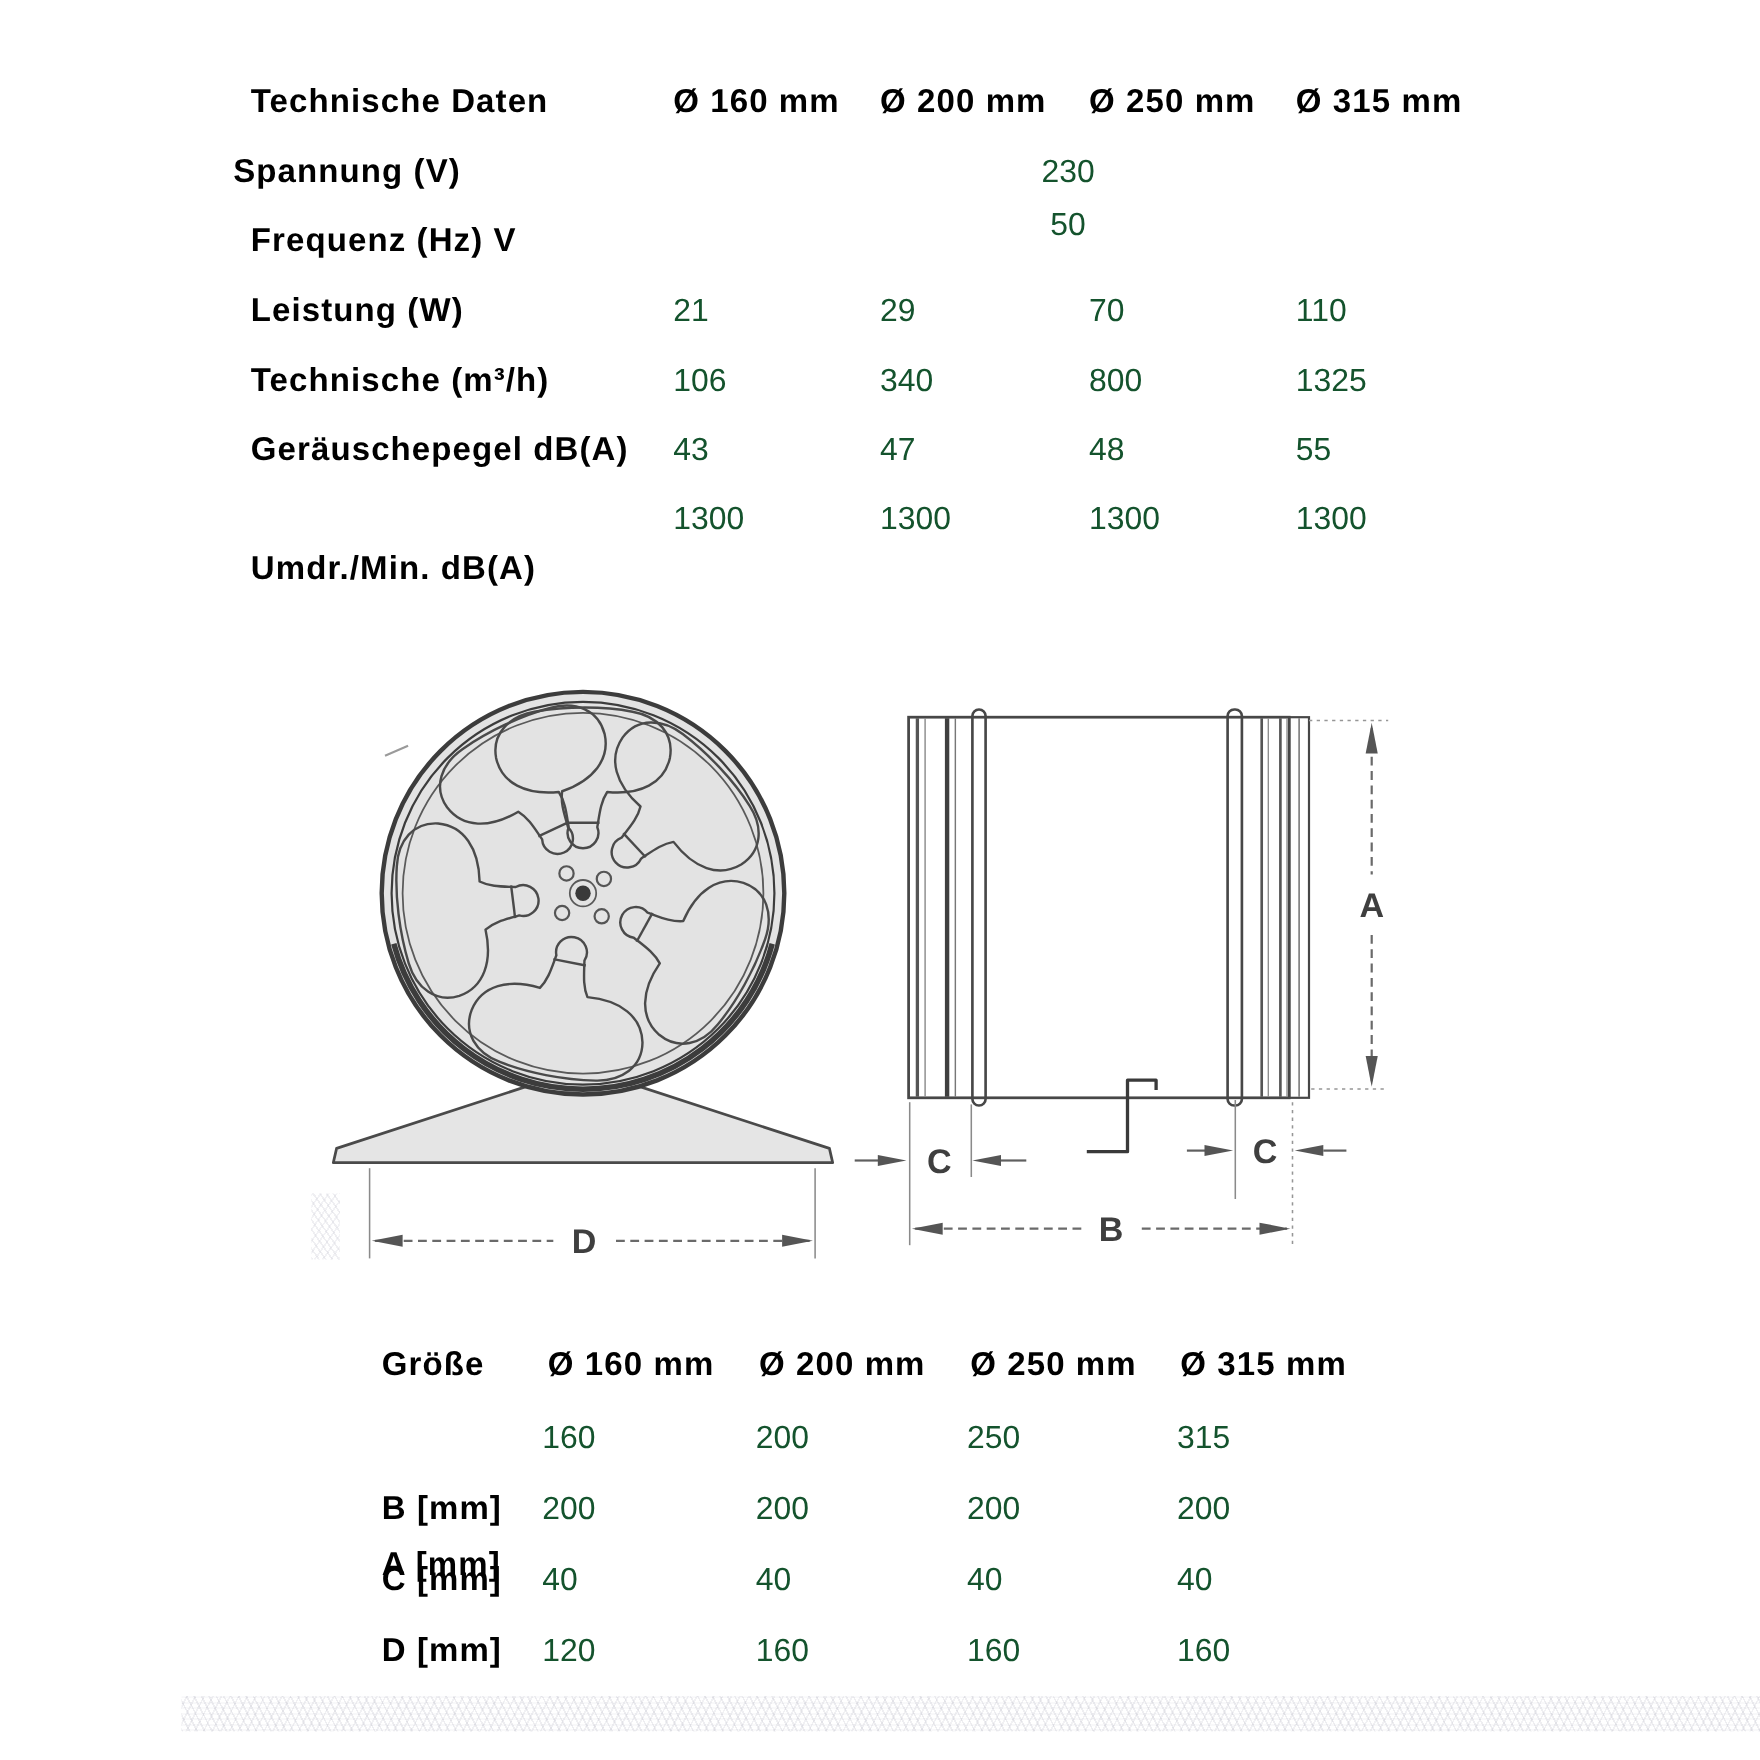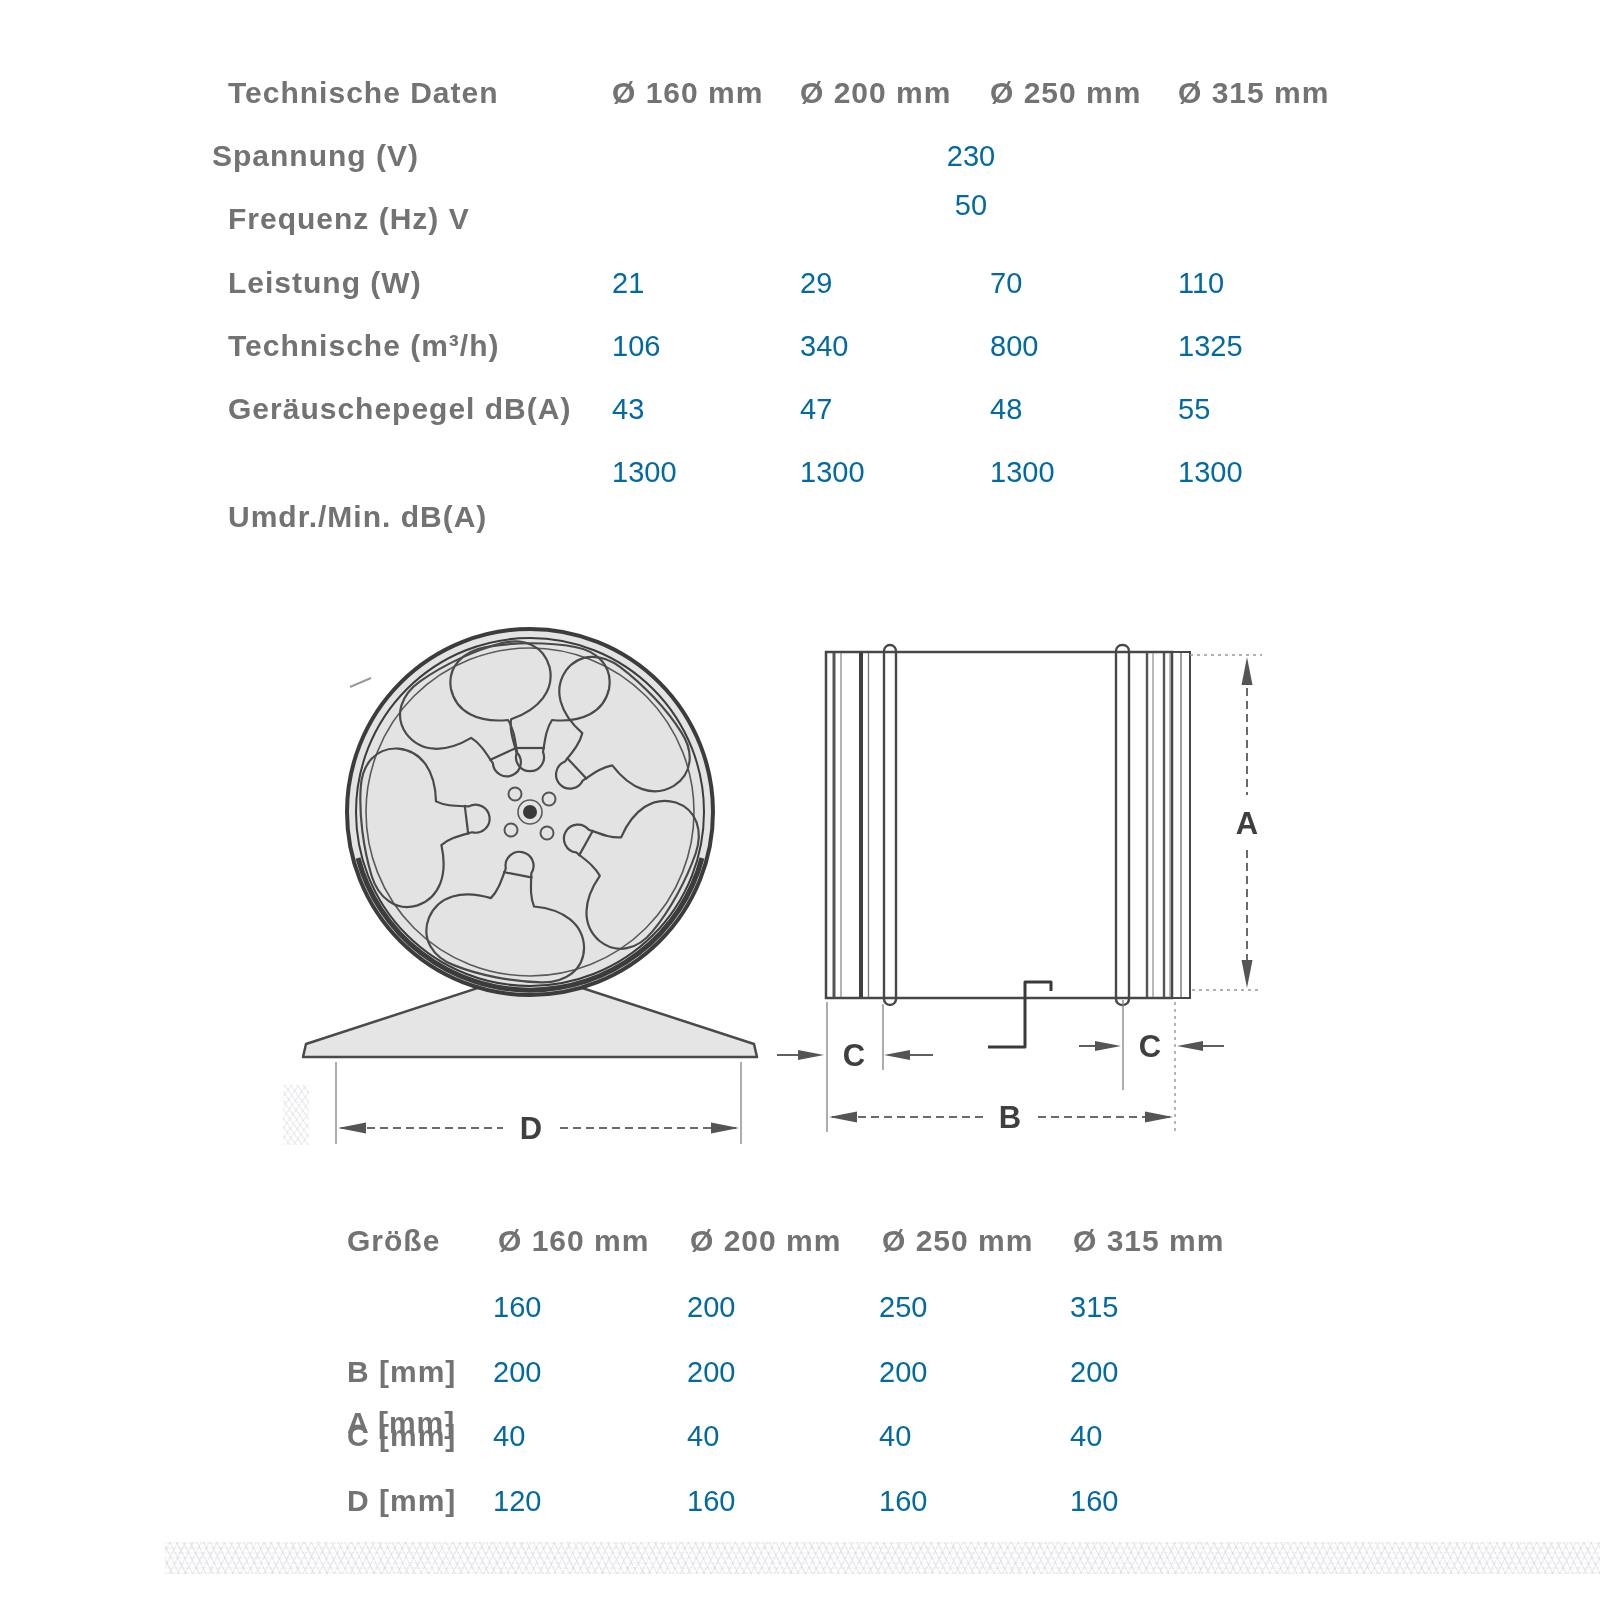--- a/index.html
+++ b/index.html
@@ -1,20 +1,20 @@
 <!DOCTYPE html>
 <html><head>
 <meta charset="utf-8">
 <style>
   html,body{margin:0;padding:0;background:#ffffff;}
   .page{position:relative;width:1600px;height:1600px;background:#ffffff;overflow:hidden;
         font-family:"Liberation Sans",sans-serif;}
-  .lbl{position:absolute;font-weight:700;font-size:30px;color:#737373;white-space:nowrap;
+  .lbl{position:absolute;font-weight:700;font-size:30px;color:#000000;white-space:nowrap;
        letter-spacing:1px;line-height:34px;text-align:right;}
-  .val{position:absolute;font-weight:400;font-size:29px;color:#0369a1;white-space:nowrap;
+  .val{position:absolute;font-weight:400;font-size:29px;color:#14532d;white-space:nowrap;
        line-height:34px;}
   .val.center{text-align:center;}
   svg{position:absolute;left:0;top:0;}
   .dimline{stroke:#5f5f5f;stroke-width:2;fill:none;}
   .dimdash{stroke:#6a6a6a;stroke-width:2;fill:none;stroke-dasharray:8 5;}
   .extline{stroke:#8a8a8a;stroke-width:1.4;fill:none;}
   .extdash{stroke:#969696;stroke-width:1.4;fill:none;stroke-dasharray:3 4;}
   .arrow{fill:#555555;stroke:none;}
   .dimtext{font-family:"Liberation Sans",sans-serif;font-size:31px;font-weight:700;fill:#3f3f3f;
            text-anchor:middle;}

